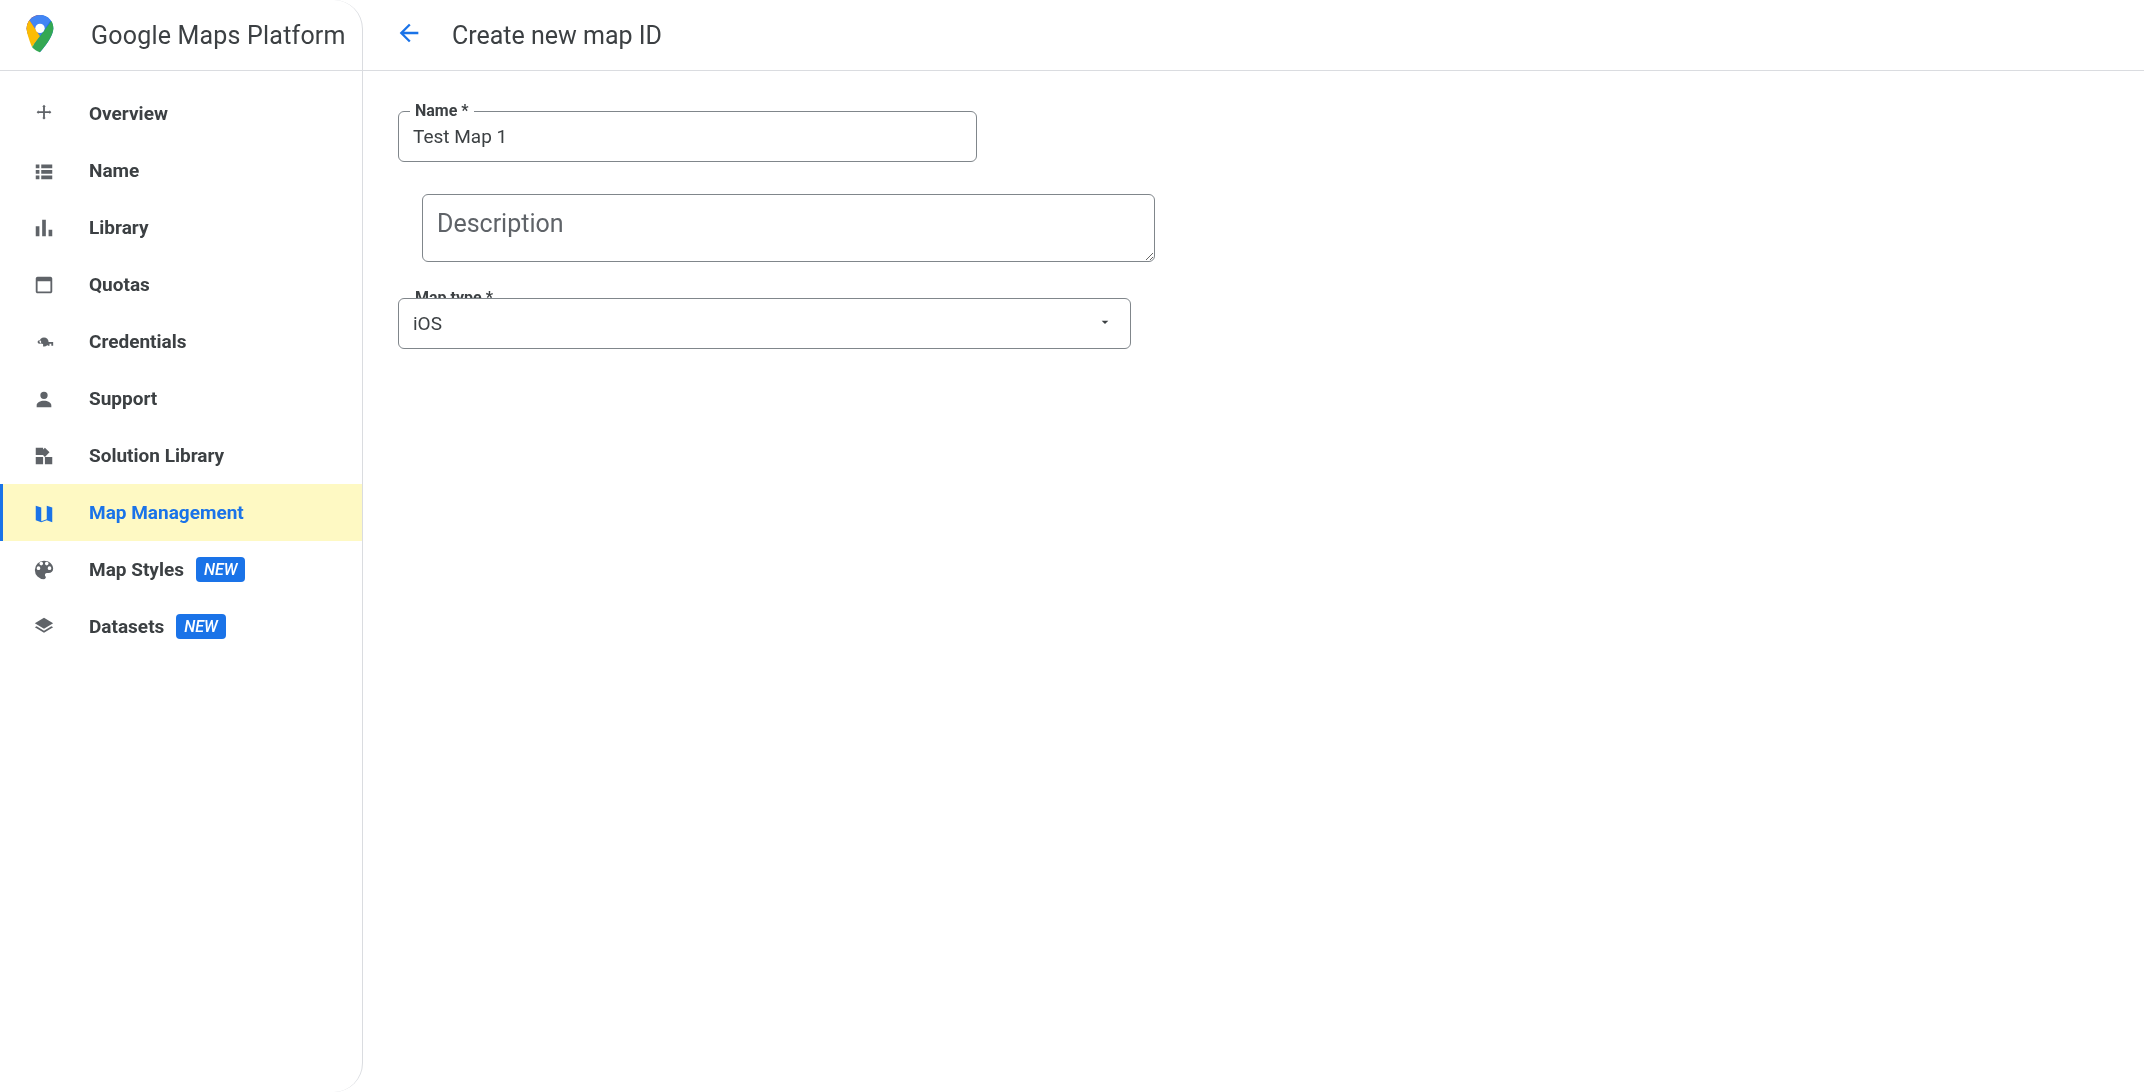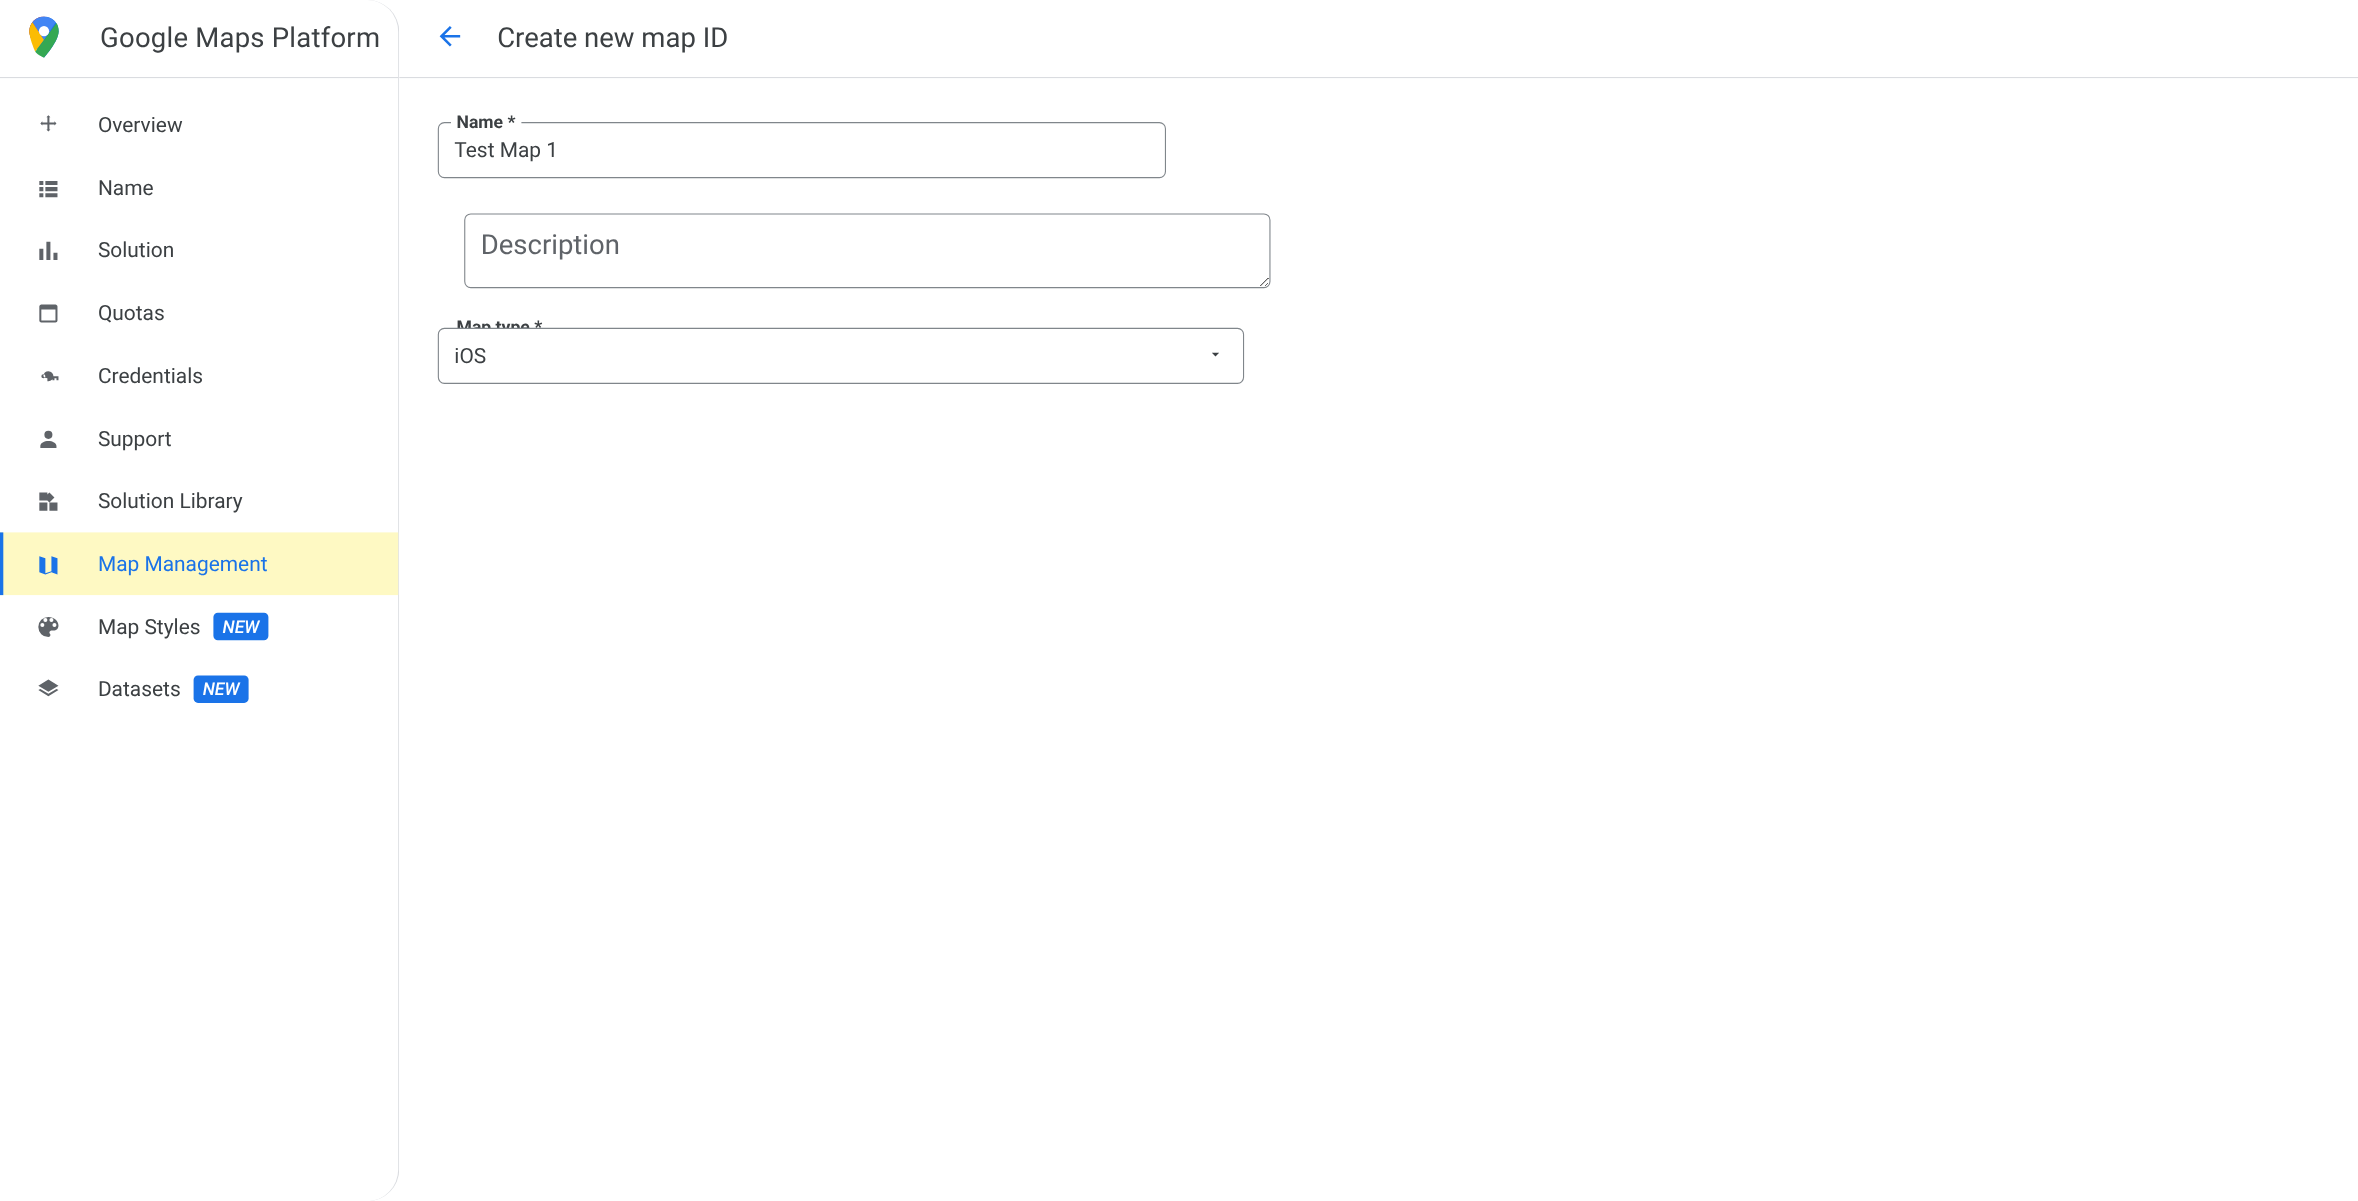--- a/index.html
+++ b/index.html
@@ -81,21 +81,21 @@
       display: flex;
       align-items: center;
       justify-content: center;
     }
     .sidebar-icon svg {
       fill: #5f6368;
     }
     .sidebar-label {
       font-size: 19px;
       color: #3c4043;
-      font-weight: 400;
+      font-weight: 700;
     }
     .new-badge {
       background: #1a73e8;
       color: #fff;
       font-size: 16px;
       padding: 3px 8px;
       border-radius: 4px;
       margin-left: 12px;
       font-weight: 500;
       font-style: italic;
@@ -141,21 +141,21 @@
       position: absolute;
       top: -10px;
       left: 12px;
       background: #fff;
       padding: 0 5px;
       font-size: 16px;
       color: #3c4043;
       font-weight: 700;
     }
     .text-input {
-      width: 662px;
+      width: 579px;
       height: 51px;
       border: 1px solid #80868b;
       border-radius: 6px;
       padding: 0 14px;
       font-size: 19px;
       color: #3c4043;
       font-family: inherit;
       outline: none;
     }
     .textarea-input {
@@ -239,21 +239,21 @@
             </svg>
         </span>
         <span class="sidebar-label">Name</span>
       </div>
       <div class="sidebar-item">
         <span class="sidebar-icon">
           <svg width="22" height="22" viewBox="0 0 24 24">
               <path d="M3 10h4v11H3V10zm7-7h4v18h-4V3zm7 11h4v7h-4v-7z"></path>
             </svg>
         </span>
-        <span class="sidebar-label">Solution</span>
+        <span class="sidebar-label">Library</span>
       </div>
       <div class="sidebar-item">
         <span class="sidebar-icon">
           <svg width="22" height="22" viewBox="0 0 24 24">
               <path d="M5 3h14c1 0 2 1 2 2v14c0 1-1 2-2 2H5c-1 0-2-1-2-2V5c0-1 1-2 2-2zm0 5v11h14V8H5zm2-3h2v2H7V5zm4 0h2v2h-2V5z"></path>
             </svg>
         </span>
         <span class="sidebar-label">Quotas</span>
       </div>
       <div class="sidebar-item">

